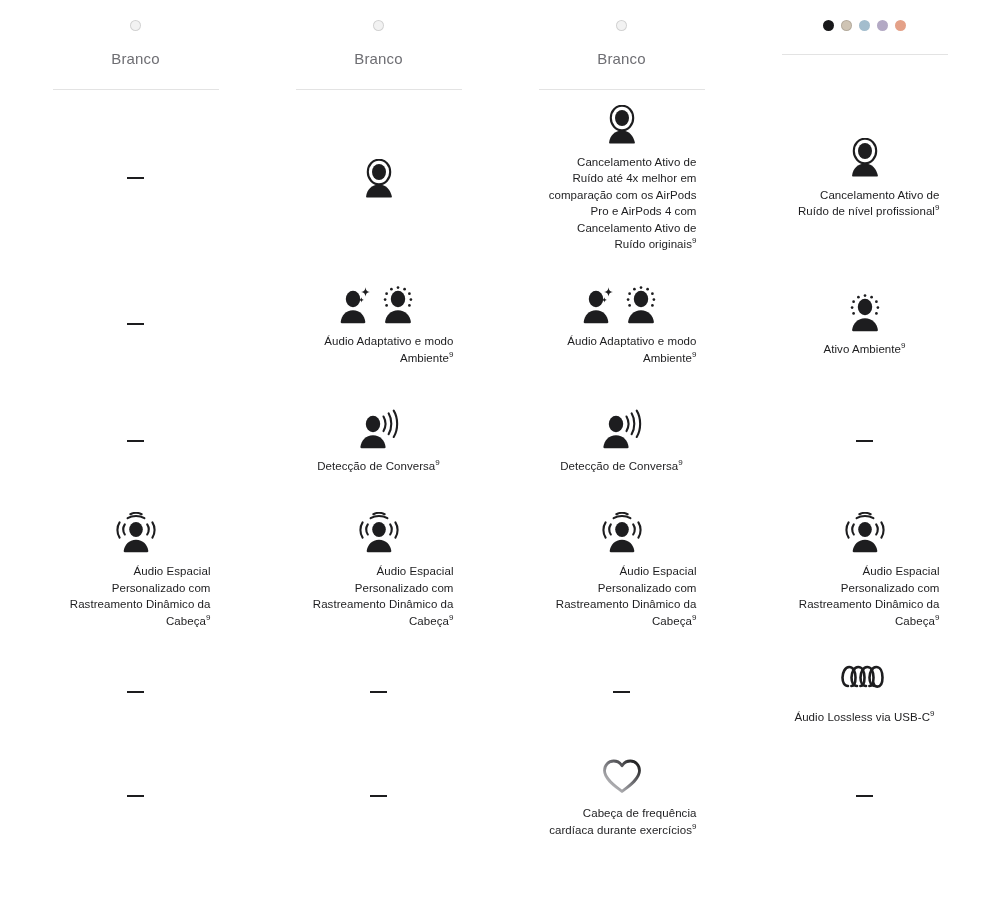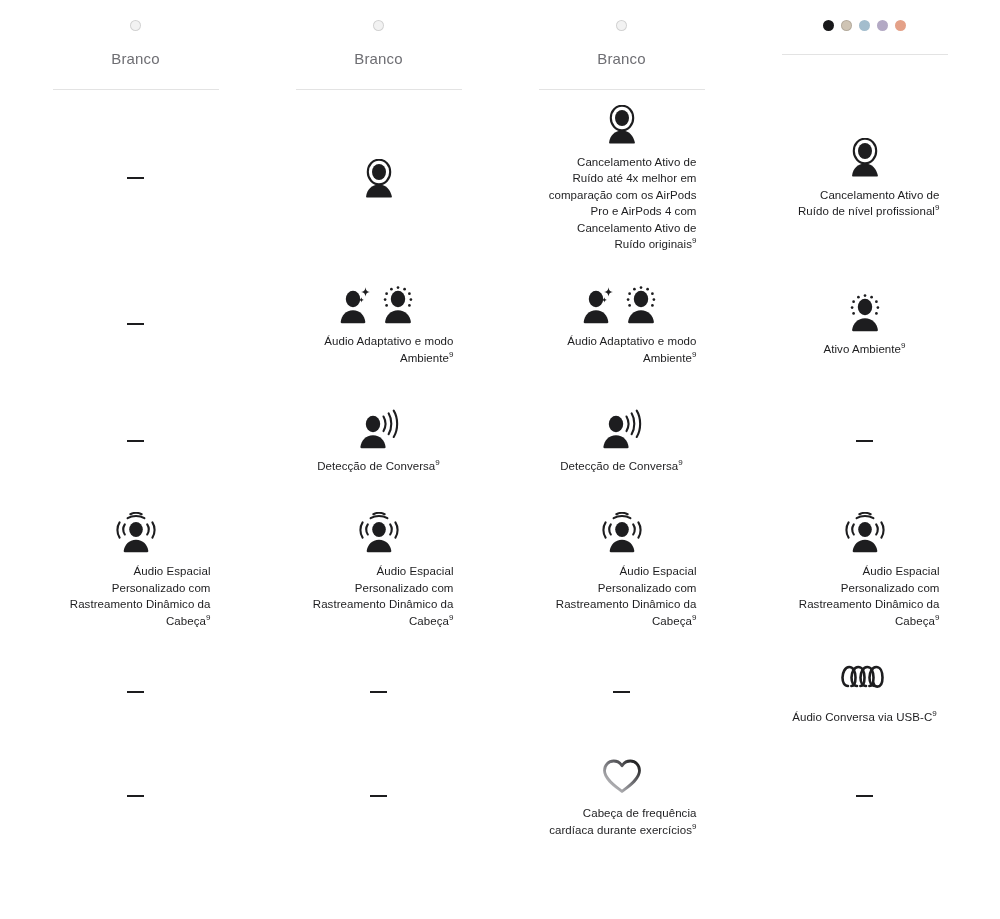--- a/index.html
+++ b/index.html
@@ -432,21 +432,21 @@
       <svg width="52" height="40" viewBox="0 0 52 40">
         <g fill="none" stroke="#1d1d1f" stroke-width="2.6" stroke-linecap="round">
           <path d="M9 26c-3.6 0-5.5-3.6-5.5-8.4S6 7 10.2 7c4.2 0 6.3 4.6 6.3 10.4 0 5.2-1.4 8.6-4.1 8.6"></path>
           <path d="M18 26c-3.6 0-5.5-3.6-5.5-8.4S15 7 19.2 7c4.2 0 6.3 4.6 6.3 10.4 0 5.2-1.4 8.6-4.1 8.6"></path>
           <path d="M27 26c-3.6 0-5.5-3.6-5.5-8.4S24 7 28.2 7c4.2 0 6.3 4.6 6.3 10.4 0 5.2-1.4 8.6-4.1 8.6"></path>
           <path d="M36 26c-3.6 0-5.5-3.6-5.5-8.4S33 7 37.2 7c4.2 0 6.3 4.6 6.3 10.4 0 6.6-2.4 9.2-5.3 9.2-2 0-3.3-1.3-3.6-3.2"></path>
         </g>
       </svg>
             </span>
           </div>
-               <div class="feature-text"><span>Áudio Conversa via USB-C</span><sup>9</sup></div>
+               <div class="feature-text"><span>Áudio Lossless via USB-C</span><sup>9</sup></div>
         </div>
              </div></div>
     <div class="row row-r5"><div class="cell">
                <div class="cell-inner">
           <span class="dash"></span>
         </div>
              </div><div class="cell">
                <div class="cell-inner">
           <span class="dash"></span>
         </div>

